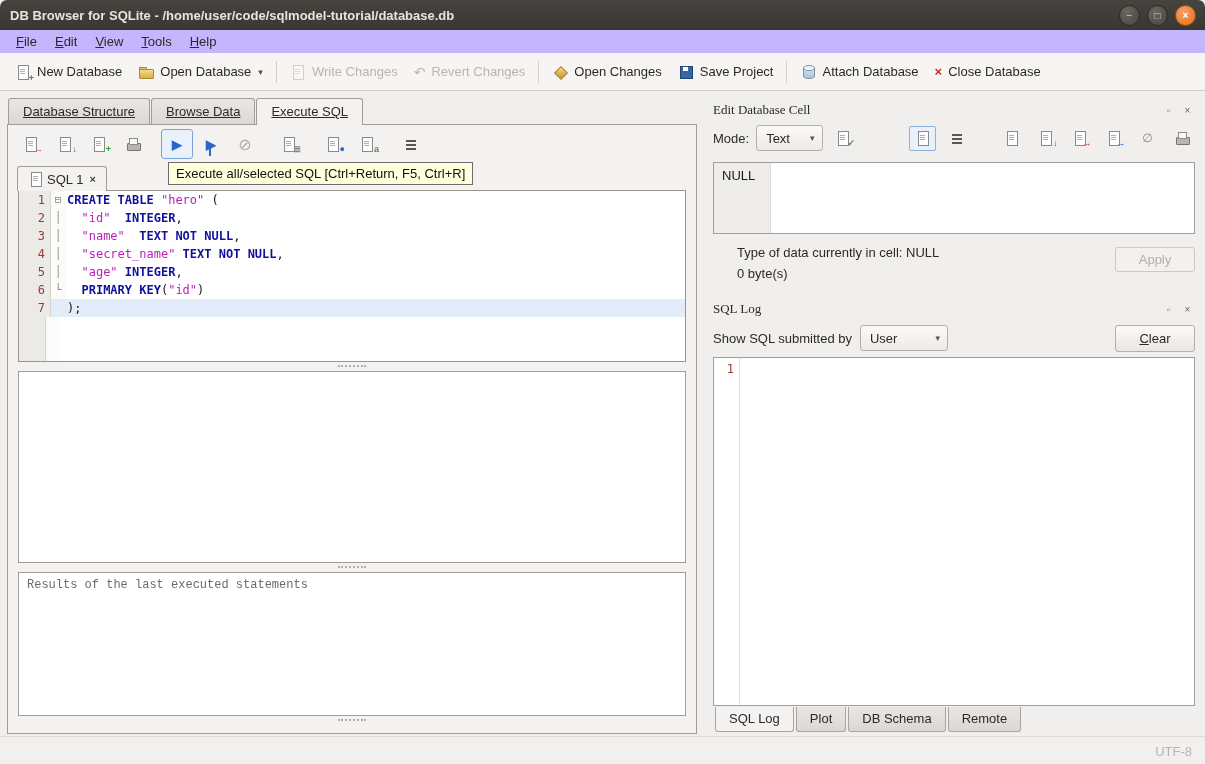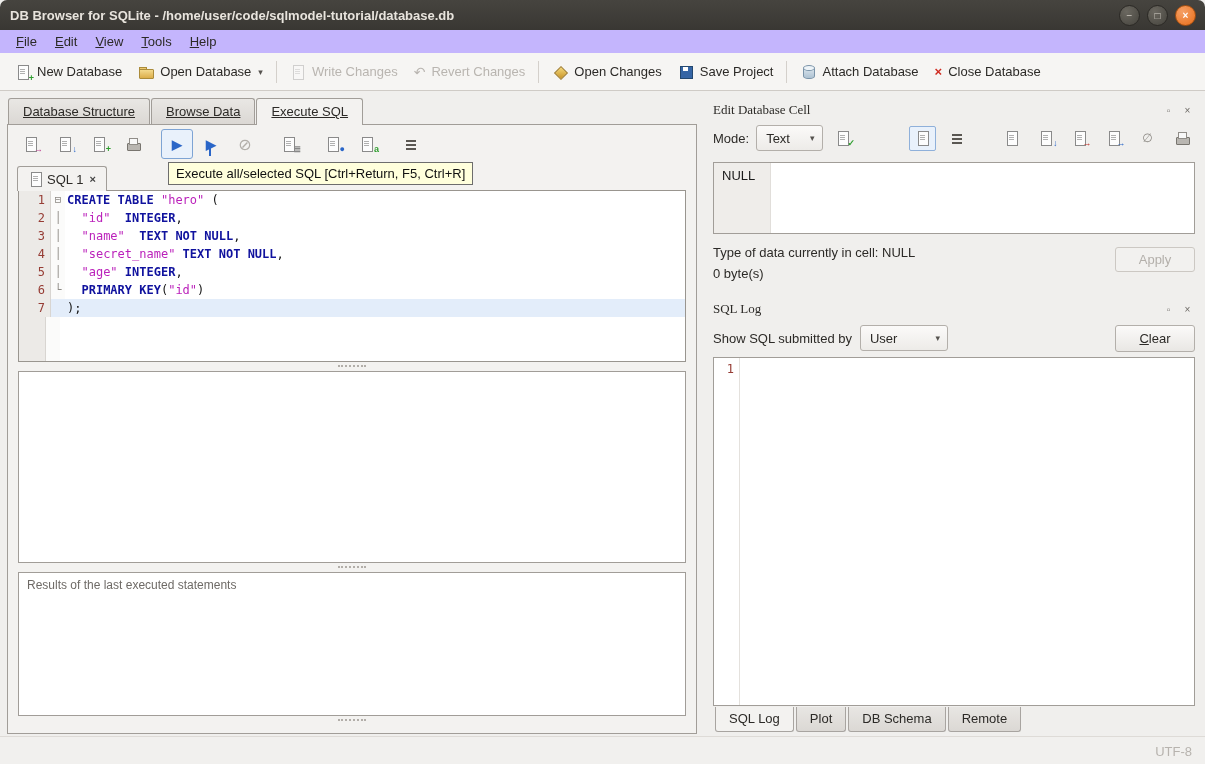--- a/index.html
+++ b/index.html
@@ -76,21 +76,21 @@
   .edl .code{flex:1;white-space:pre;padding-left:2px;color:#141414;}
   .edl.cur .fold,.edl.cur .code{background:#e3edfa;}
   .tk-kw{color:#10129e;font-weight:bold;}
   .tk-str{color:#bb22bb;}
   .tk-pl{color:#141414;}
   .edfill{flex:1;background:linear-gradient(to right,#eceae7 0 26px,#d8d5d1 26px 27px,#fbfbfa 27px 41px,#fff 41px);}
   .split{height:9px;position:relative;}
   .split::after{content:"";position:absolute;left:50%;top:3px;width:28px;margin-left:-14px;border-top:2px dotted #b2aea9;}
   .gridbox{margin:0 10px;height:190px;border:1px solid #a19d98;background:#fff;}
   .msgbox{margin:0 10px;height:144px;border:1px solid #a19d98;background:#fff;padding:5px 8px;box-sizing:border-box;
-    font-family:Liberation Sans, sans-serif;font-size:12px;color:#6e6a66;}
+    font-family:Liberation Mono, monospace;font-size:12px;color:#6e6a66;}
   .bgrip{flex:1;position:relative;}
   .bgrip::after{content:"";position:absolute;left:50%;top:3px;width:28px;margin-left:-14px;border-top:2px dotted #b2aea9;}
   
   .tooltip{position:absolute;left:168px;top:162px;z-index:50;background:#ffffdc;border:1px solid #6d6d6d;
     padding:3px 7px;font-size:13px;color:#111;white-space:nowrap;}
   
   .right{flex:1;display:flex;flex-direction:column;box-sizing:border-box;padding:9px 10px 0 9px;}
   .dockhead{display:flex;align-items:center;height:20px;flex:none;}
   .dockhead .dtitle{flex:1;font-family:Liberation Serif, serif;}
   .dico{width:15px;height:14px;display:flex;align-items:center;justify-content:center;color:#6e6a66;font-size:10px;margin-left:4px;}
@@ -98,21 +98,21 @@
   .combo{display:flex;align-items:center;gap:20px;height:26px;box-sizing:border-box;padding:0 7px 0 9px;
     border:1px solid #b3afaa;border-radius:3px;background:linear-gradient(#fbfaf9,#edebe8);}
   .combo .carr{font-size:9px;color:#55524e;}
   .sicon{width:25px;height:23px;display:flex;align-items:center;justify-content:center;border:1px solid transparent;}
   .sicon.active{border:1px solid #8fb0da;background:#e9f1fb;border-radius:2px;}
   .mspace{flex:1;}
   .cellbox{margin-top:6px;height:70px;flex:none;border:1px solid #a19d98;background:#fff;position:relative;}
   .cellgut{position:absolute;left:0;top:0;bottom:0;width:56px;background:#efedea;border-right:1px solid #e1deda;}
   .cellval{position:absolute;left:8px;top:5px;z-index:2;color:#1a1a1a;}
   .cellinfo{display:flex;margin-top:11px;min-height:50px;flex:none;}
-  .cellinfo .texts{flex:1;}
+  .cellinfo .texts{flex:1;margin-left:24px;}
   .cellinfo .texts div{margin-bottom:6px;}
   .applybtn{width:80px;height:25px;box-sizing:border-box;margin-top:2px;background:#f2f1ef;border:1px solid #ccc8c3;
     border-radius:3px;color:#b3afaa;display:flex;align-items:center;justify-content:center;flex:none;}
   .filterbar{display:flex;align-items:center;gap:8px;height:38px;flex:none;}
   .clearbtn{margin-left:auto;width:80px;height:27px;box-sizing:border-box;background:linear-gradient(#fbfaf9,#e9e7e4);
     border:1px solid #b3afaa;border-radius:3px;display:flex;align-items:center;justify-content:center;}
   .clearbtn .blbl{display:block;}
   .clearbtn .blbl::first-letter{text-decoration:underline;}
   .logbox{flex:1;border:1px solid #a19d98;background:#fff;display:flex;font-family:"DejaVu Sans Mono",monospace;font-size:12px;}
   .loggut{width:26px;flex:none;border-right:1px solid #e4e1dd;color:#963c34;text-align:right;padding:4px 5px 0 0;box-sizing:border-box;}

